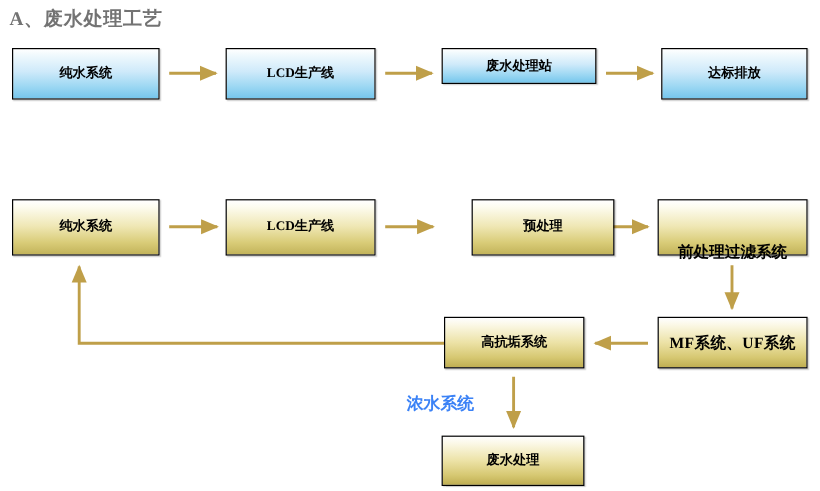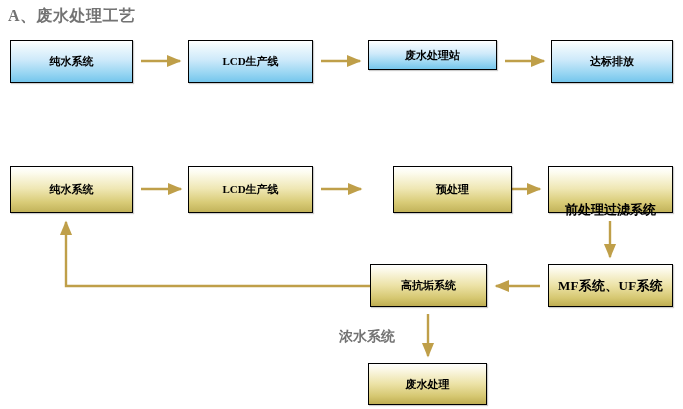--- a/index.html
+++ b/index.html
@@ -50,21 +50,21 @@
     background:linear-gradient(to bottom,#fefefe 0%,#fbf8e6 14%,#ece2a6 50%,#d6c872 80%,#bfae52 100%);
   }
   .node.small .lbl{font-size:13px;margin-top:40px;}
   .mfuf .lbl{font-size:13px;font-weight:bold;letter-spacing:0.3px;}
 
   .edge-label{
     position:absolute;
     font-family:"Liberation Serif","DejaVu Serif",serif;
     font-size:14px;
     font-weight:bold;
-    color:#737373;
+    color:#3b82f6;
     white-space:nowrap;
   }
 
   svg.arrows{position:absolute;left:0;top:0;width:683px;height:409px;pointer-events:none;}
 </style>
 </head>
 <body>
 
 <div id="canvas">
 

